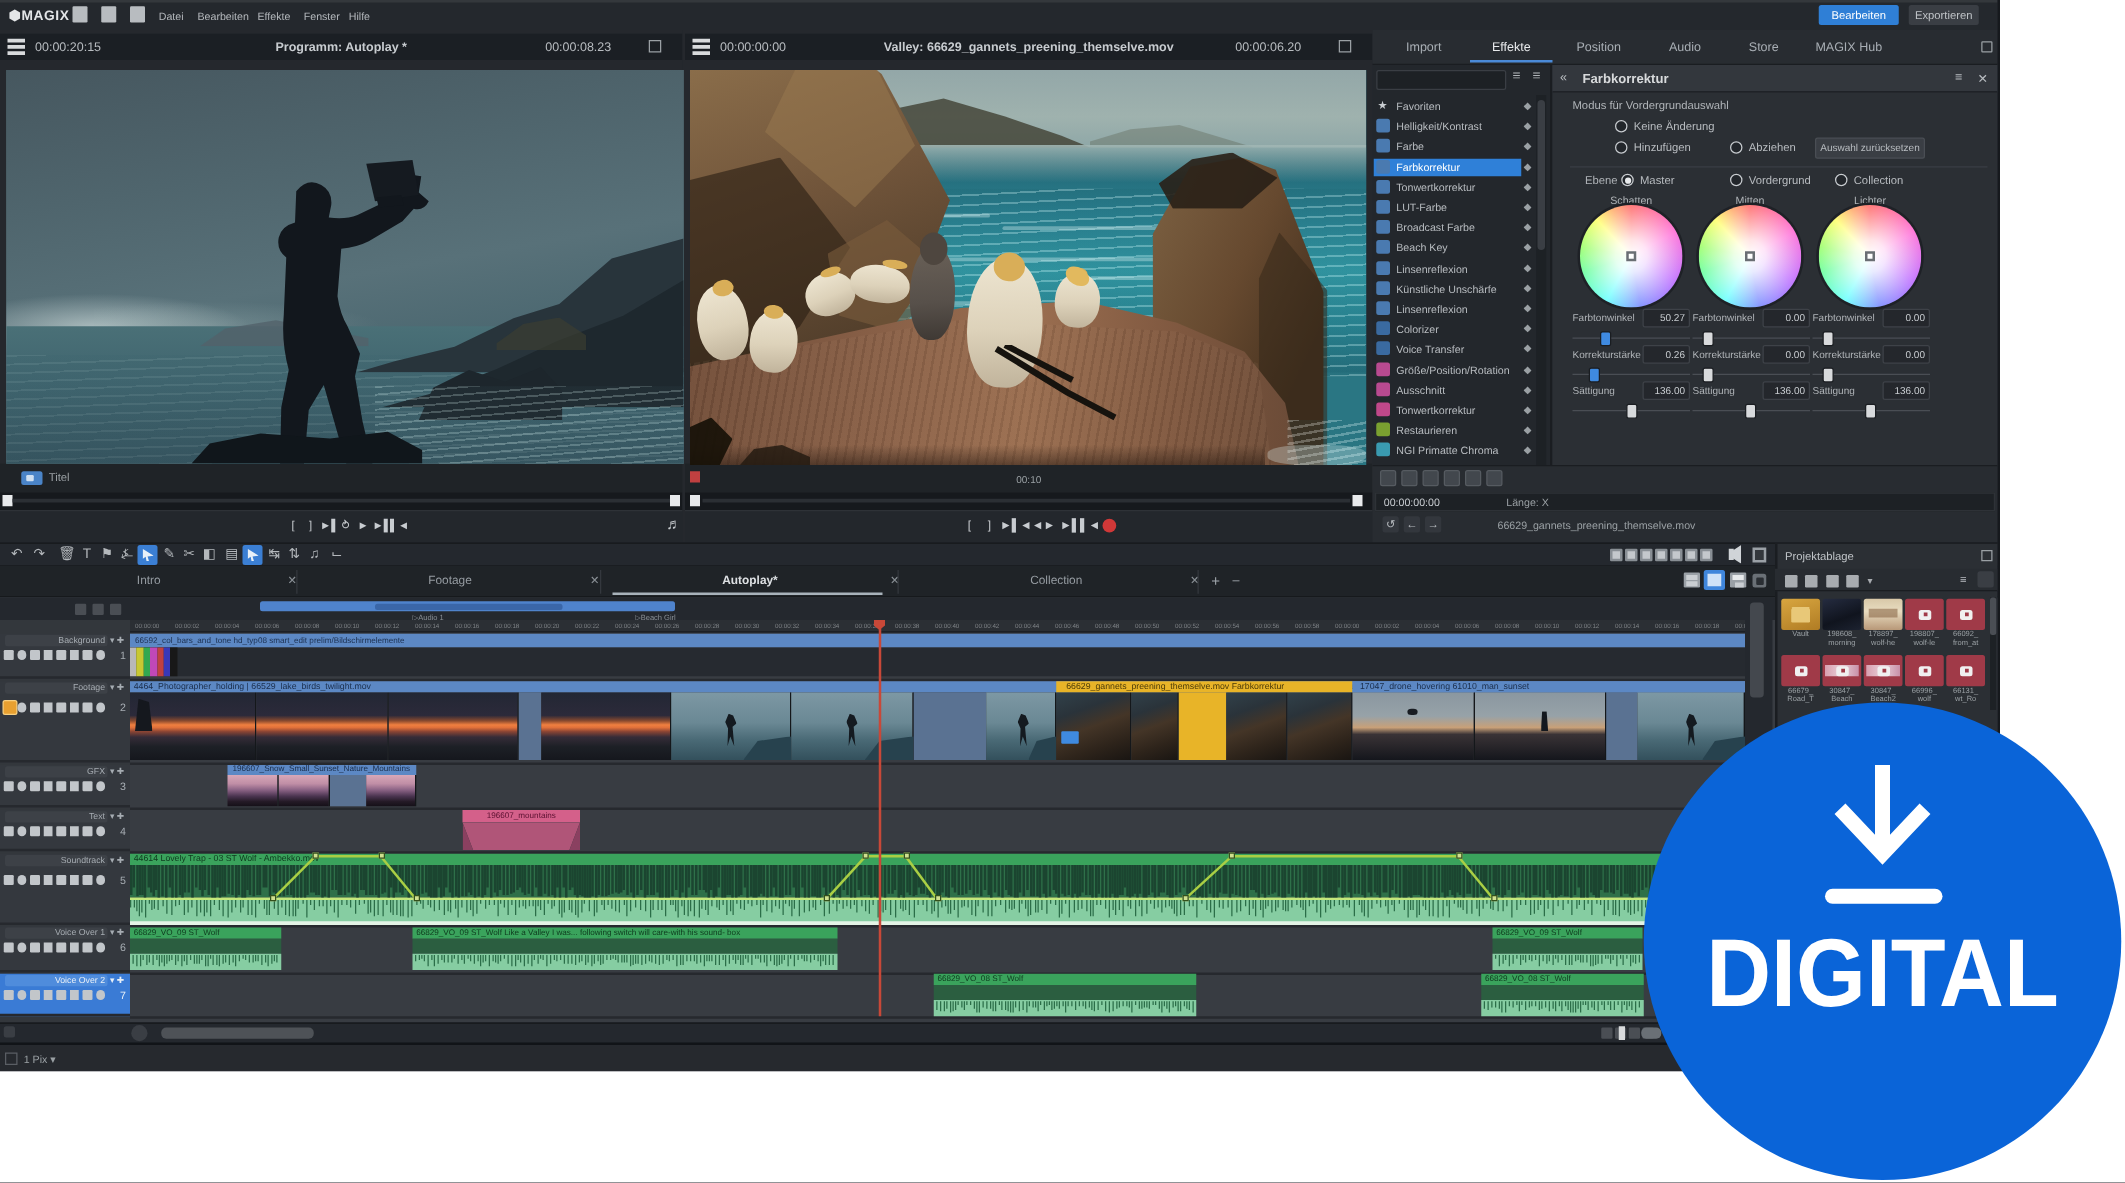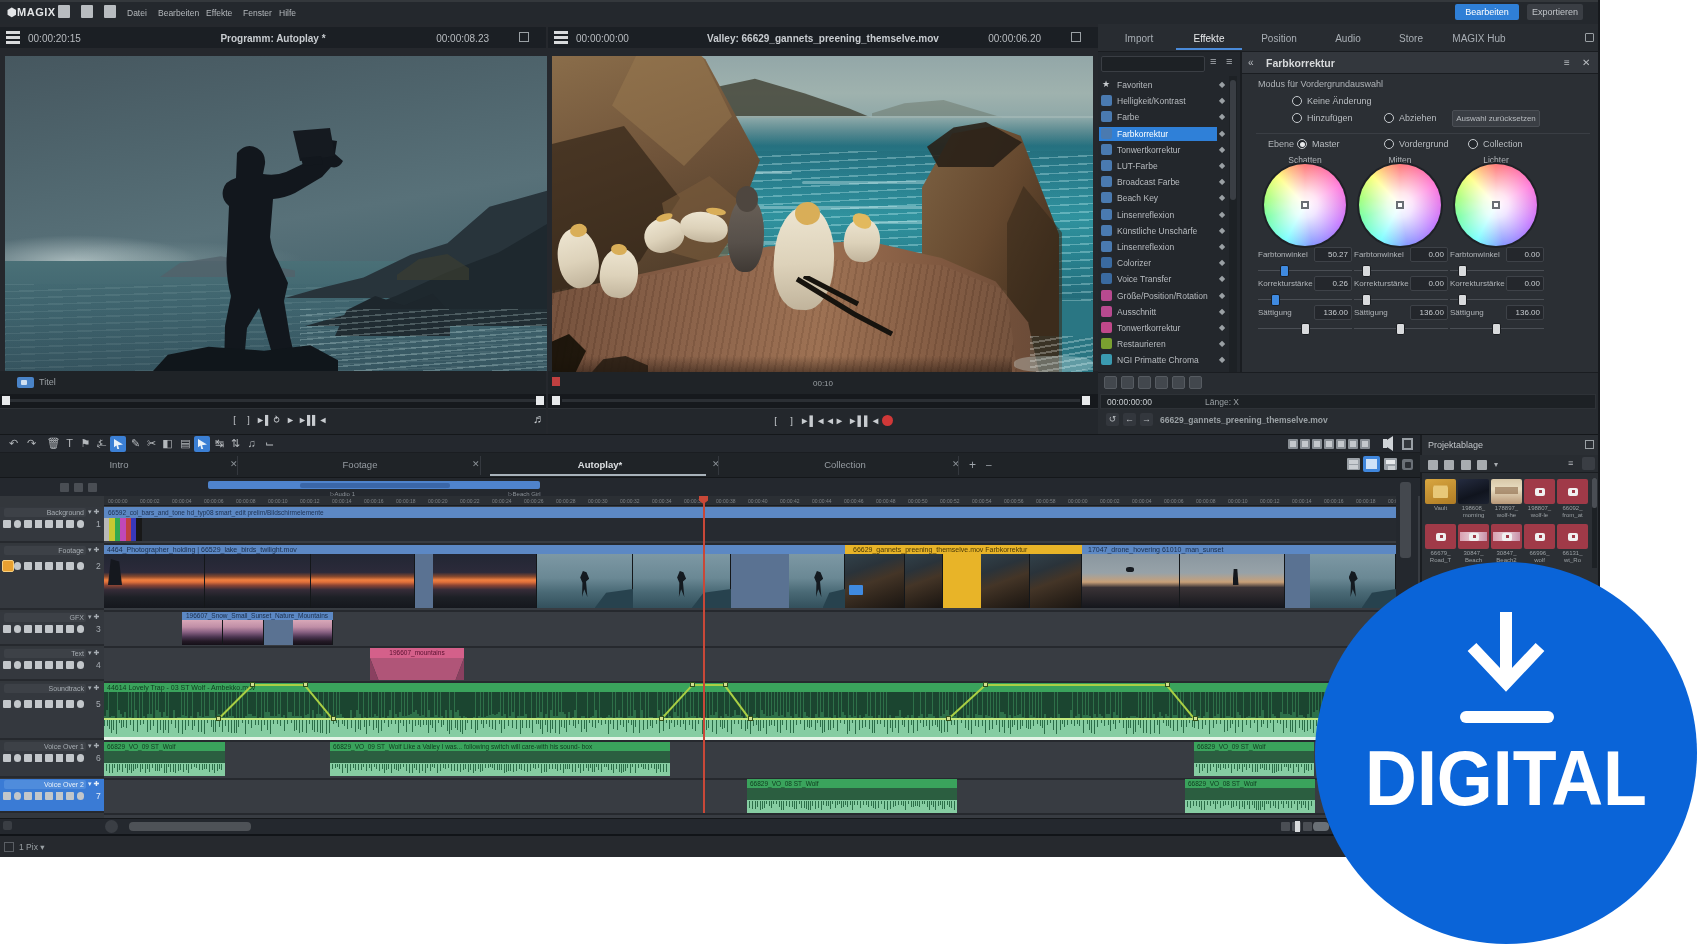--- a/index.html
+++ b/index.html
@@ -280,21 +280,21 @@
     <div class="ab" style="position:absolute;left:1138px;top:376px;width:13px;height:13px;background:#42474d;border-radius:2px;border:1px solid #565b61;"></div>
     <div class="ab" style="position:absolute;left:1155px;top:376px;width:13px;height:13px;background:#42474d;border-radius:2px;border:1px solid #565b61;"></div>
     <div class="ab" style="position:absolute;left:1172px;top:376px;width:13px;height:13px;background:#42474d;border-radius:2px;border:1px solid #565b61;"></div>
     <div class="ab" style="position:absolute;left:1189px;top:376px;width:13px;height:13px;background:#42474d;border-radius:2px;border:1px solid #565b61;"></div>
     <div class="ab" style="position:absolute;left:1100px;top:394px;width:496px;height:15px;background:#1d2125;border:1px solid #2e3237;"></div>
     <div class="ab" style="position:absolute;left:1107px;top:397px;width:90px;height:10px;color:#c8ccd0;font-size:8.5px;">00:00:00:00</div>
     <div class="ab" style="position:absolute;left:1205px;top:397px;width:90px;height:10px;color:#9aa0a4;font-size:8.5px;">Länge:    X</div>
     <div class="ab" style="position:absolute;left:1106px;top:413px;width:13px;height:13px;background:#33373d;border-radius:2px;color:#b8bcc0;font-size:9px;text-align:center;line-height:13px;">↺</div>
     <div class="ab" style="position:absolute;left:1123px;top:413px;width:13px;height:13px;background:#33373d;border-radius:2px;color:#b8bcc0;font-size:9px;text-align:center;line-height:13px;">←</div>
     <div class="ab" style="position:absolute;left:1140px;top:413px;width:13px;height:13px;background:#33373d;border-radius:2px;color:#b8bcc0;font-size:9px;text-align:center;line-height:13px;">→</div>
-    <div class="ab" style="position:absolute;left:1160px;top:415px;width:260px;height:11px;color:#9aa0a4;font-size:8.5px;font-weight:bold;">66629_gannets_preening_themselve.mov</div>
+    <div class="ab" style="position:absolute;left:1198px;top:415px;width:260px;height:11px;color:#9aa0a4;font-size:8.5px;">66629_gannets_preening_themselve.mov</div>
     <div class="ab" style="position:absolute;left:0px;top:434px;width:1598px;height:19px;background:#24282e;border-top:1px solid #14171a;border-bottom:1px solid #1a1d21;"></div>
     <div class="ab" style="position:absolute;left:6px;top:436px;width:15px;height:14px;color:#b4b8bc;font-size:11px;text-align:center;line-height:14px;">↶</div>
     <div class="ab" style="position:absolute;left:24px;top:436px;width:15px;height:14px;color:#b4b8bc;font-size:11px;text-align:center;line-height:14px;">↷</div>
     <div class="ab" style="position:absolute;left:46px;top:436px;width:15px;height:14px;color:#b4b8bc;font-size:11px;text-align:center;line-height:14px;">🗑</div>
     <div class="ab" style="position:absolute;left:62px;top:436px;width:15px;height:14px;color:#b4b8bc;font-size:11px;text-align:center;line-height:14px;">T</div>
     <div class="ab" style="position:absolute;left:78px;top:436px;width:15px;height:14px;color:#b4b8bc;font-size:11px;text-align:center;line-height:14px;">⚑</div>
     <div class="ab" style="position:absolute;left:94px;top:436px;width:15px;height:14px;color:#b4b8bc;font-size:11px;text-align:center;line-height:14px;">⍼</div>
     <div class="ab" style="position:absolute;left:110px;top:436px;width:16px;height:16px;background:#3b7fd4;border-radius:2px;"></div>
     <div class="ab" style="position:absolute;left:114px;top:439px;width:9px;height:10px;background:#e8f0f8;clip-path:polygon(0 0,100% 55%,45% 62%,58% 100%,36% 100%,28% 64%,0 82%);"></div>
     <div class="ab" style="position:absolute;left:128px;top:436px;width:15px;height:14px;color:#b4b8bc;font-size:11px;text-align:center;line-height:14px;">✎</div>

